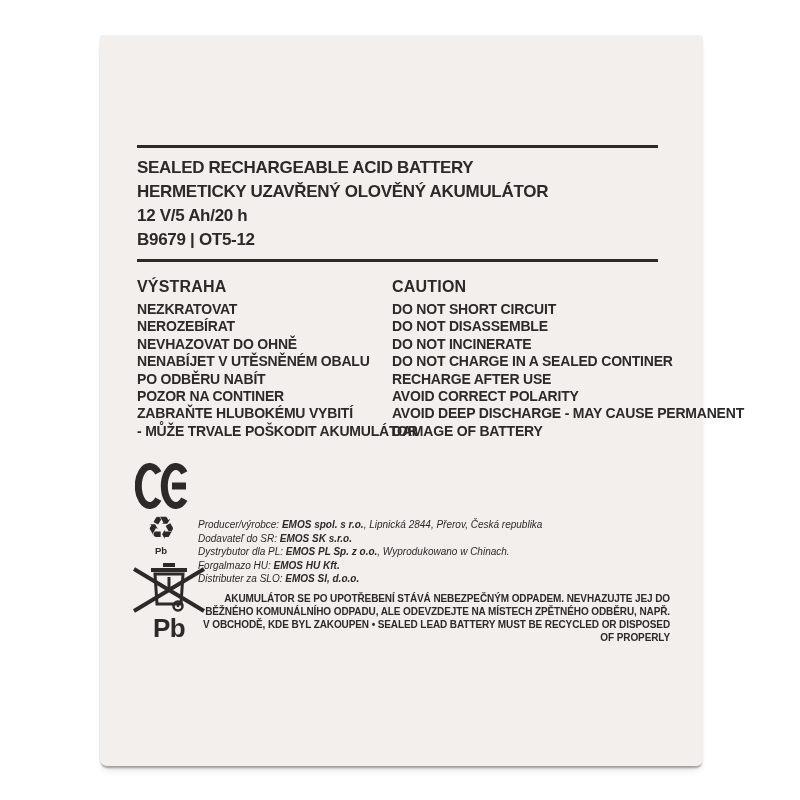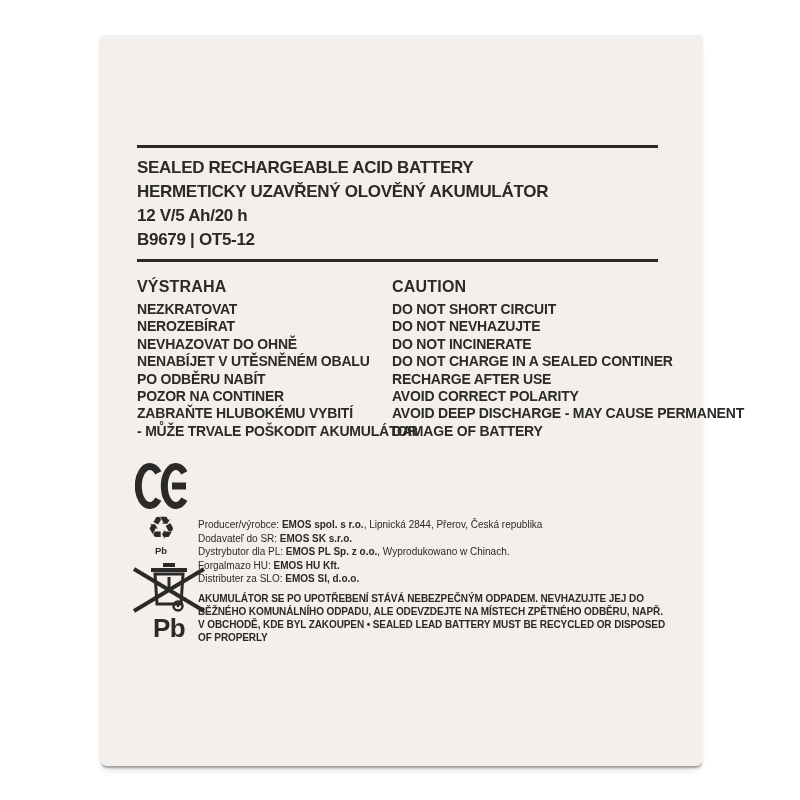--- a/index.html
+++ b/index.html
@@ -48,25 +48,25 @@
   .recycle-pb{font-weight:bold;font-size:9.5px;line-height:10px;margin-top:1px;}
   .bin-wrap{position:absolute;left:31px;top:527px;width:76px;text-align:center;}
   .bin-pb{
     font-weight:bold;font-size:26px;line-height:26px;letter-spacing:-0.5px;
     margin-top:-3px;
   }
   .distributors{
     position:absolute;left:98px;top:483px;width:480px;
     font-size:10px;line-height:13.6px;
   }
-  .dist-line{white-space:nowrap;}
+  .dist-line{white-space:nowrap;font-style:italic;}
   .dist-company{font-weight:bold;}
   .disposal{
     position:absolute;left:98px;top:557px;width:472px;
-    font-weight:bold;font-size:10px;line-height:13px;letter-spacing:-0.1px;
+    font-weight:bold;font-size:10px;line-height:13px;letter-spacing:-0.1px;text-align:right;
   }
   svg .ink-stroke{stroke:#2b2a28;fill:none;}
   svg .ink-fill{fill:#2b2a28;stroke:none;}
 </style>
 </head>
 <body>
 
 <div class="card">
 
   <div class="rule rule-top"></div>
@@ -88,21 +88,21 @@
     <div class="col-item">NENABÍJET V UTĚSNĚNÉM OBALU</div>
     <div class="col-item">PO ODBĚRU NABÍT</div>
     <div class="col-item">POZOR NA CONTINER</div>
     <div class="col-item">ZABRAŇTE HLUBOKÉMU VYBITÍ</div>
     <div class="col-item">- MŮŽE TRVALE POŠKODIT AKUMULÁTOR</div>
   </div>
 
   <div class="col col-en">
     <div class="col-header">CAUTION</div>
     <div class="col-item">DO NOT SHORT CIRCUIT</div>
-    <div class="col-item">DO NOT NEVHAZUJTE</div>
+    <div class="col-item">DO NOT DISASSEMBLE</div>
     <div class="col-item">DO NOT INCINERATE</div>
     <div class="col-item">DO NOT CHARGE IN A SEALED CONTINER</div>
     <div class="col-item">RECHARGE AFTER USE</div>
     <div class="col-item">AVOID CORRECT POLARITY</div>
     <div class="col-item">AVOID DEEP DISCHARGE - MAY CAUSE PERMANENT</div>
     <div class="col-item">DAMAGE OF BATTERY</div>
   </div>
 
   <div class="ce-wrap">
     <svg width="56" height="46" viewBox="0 0 56 46">

